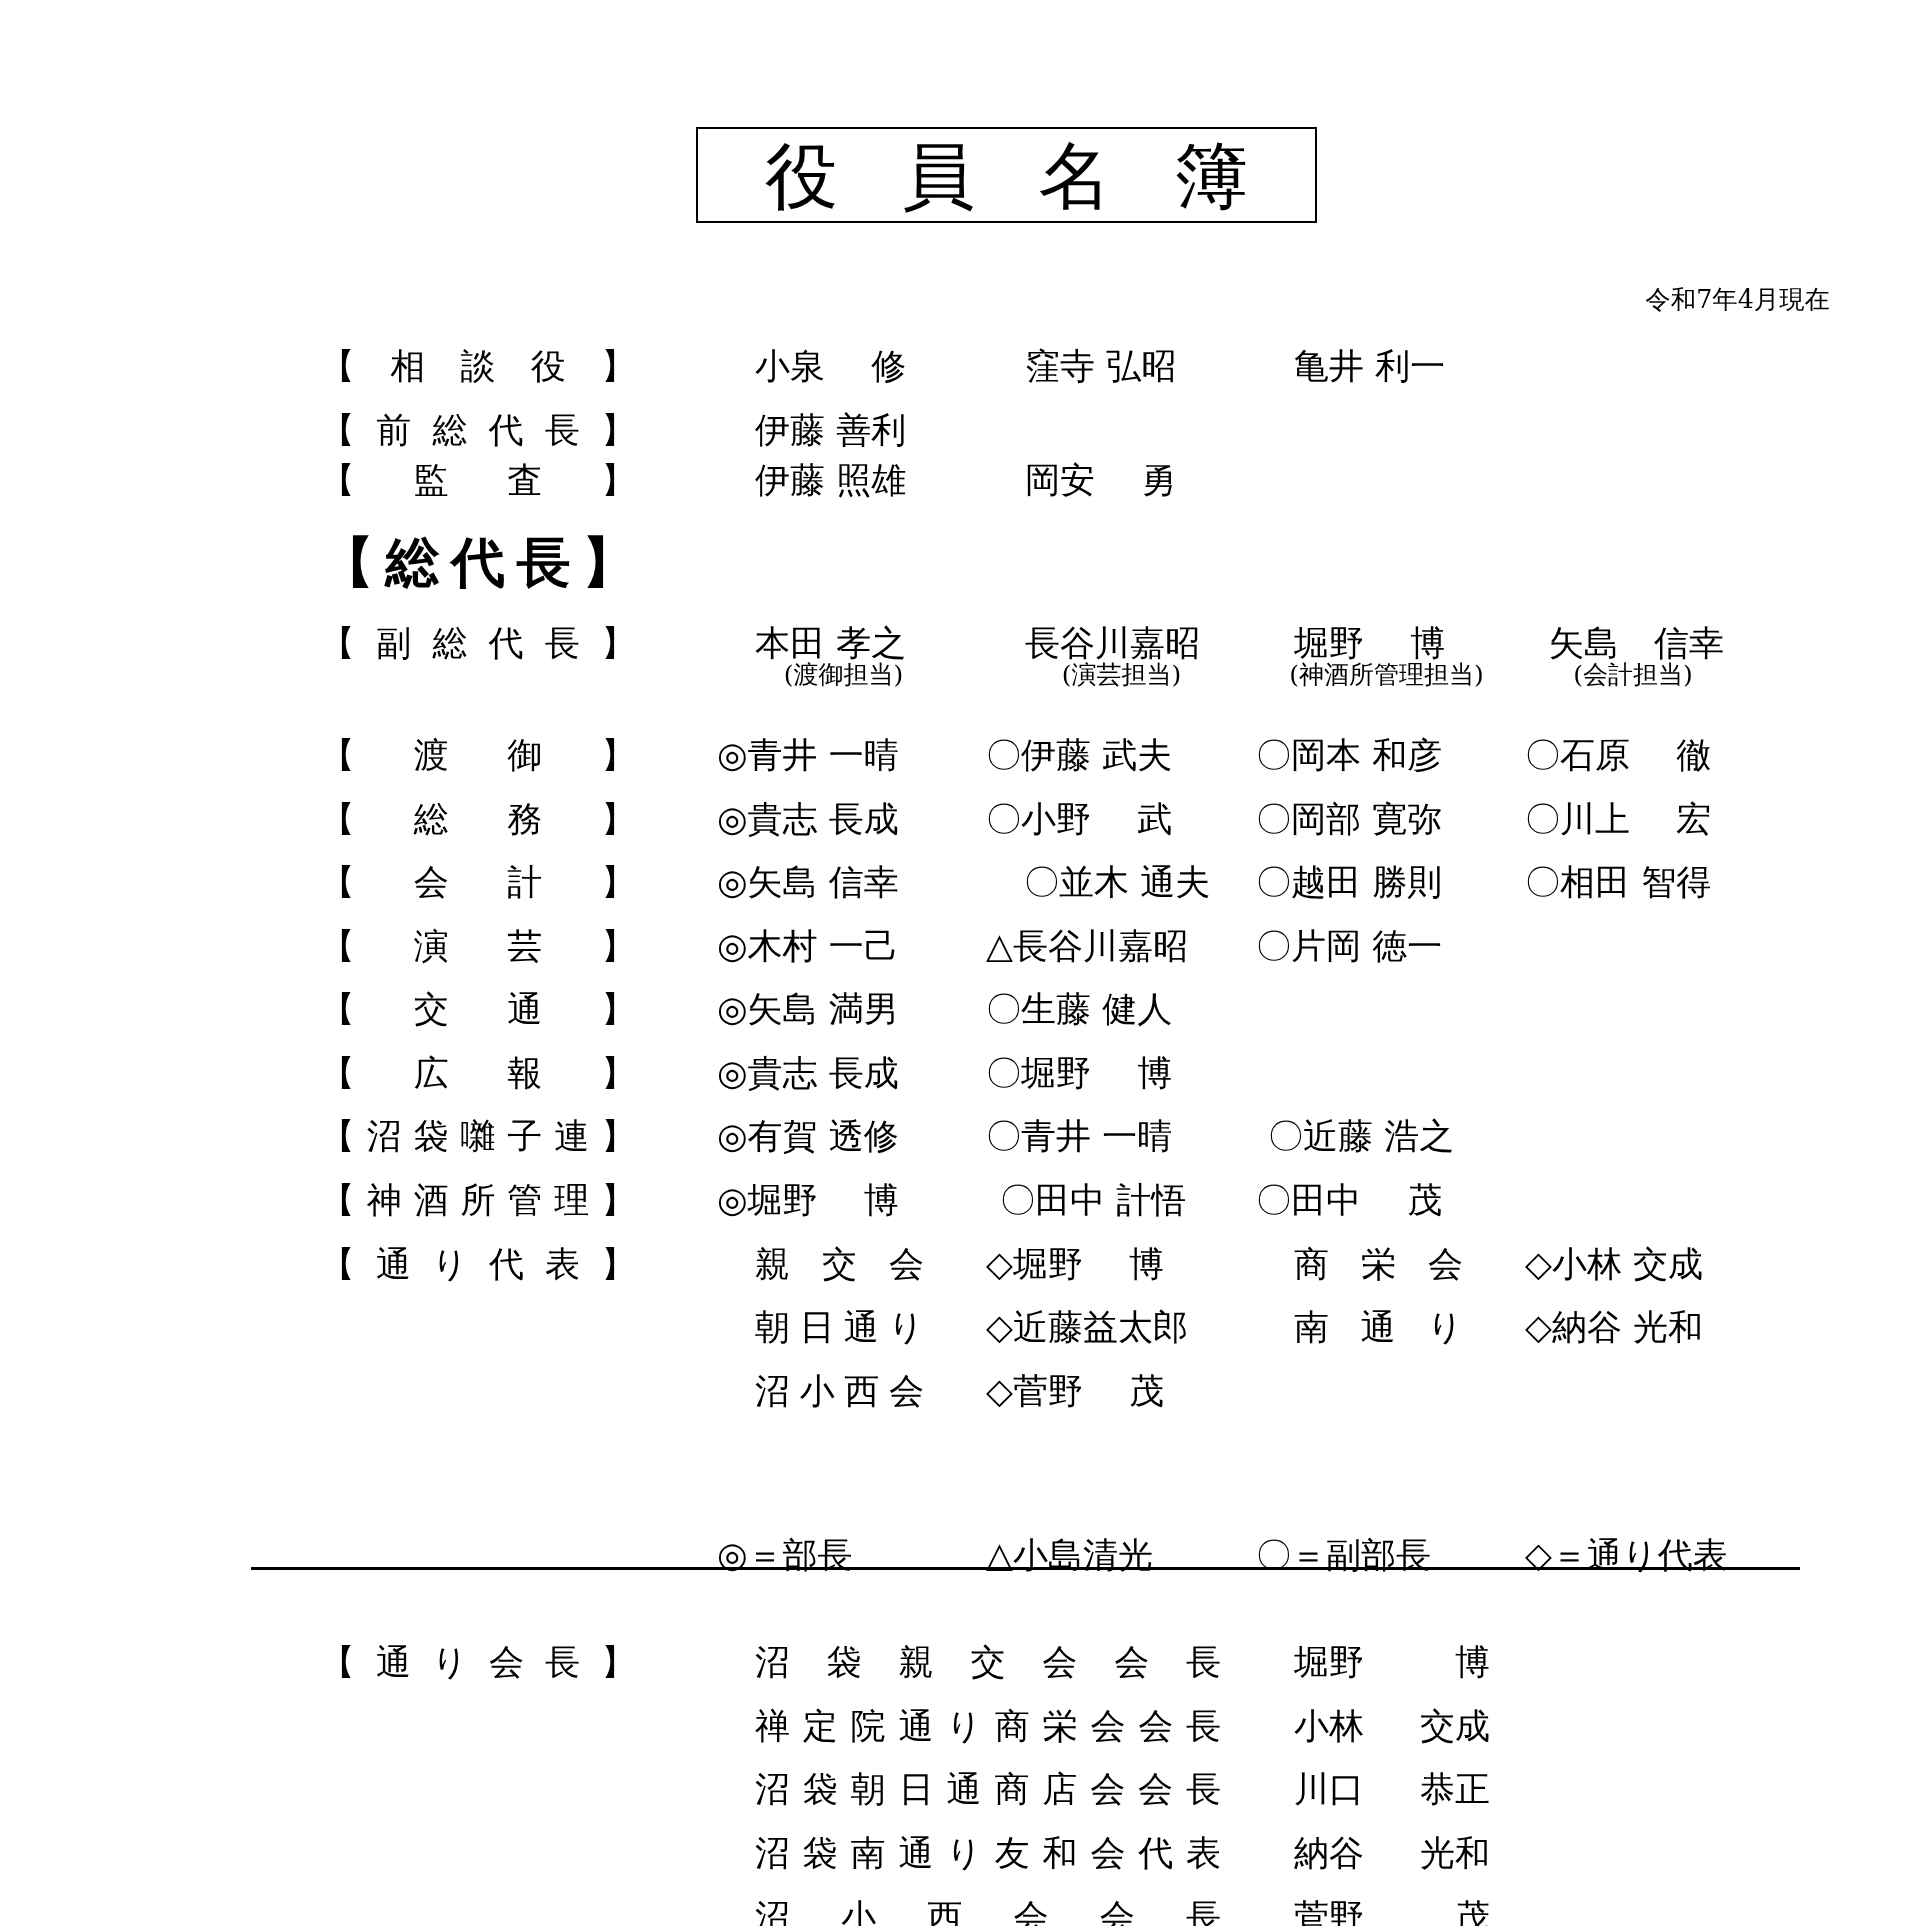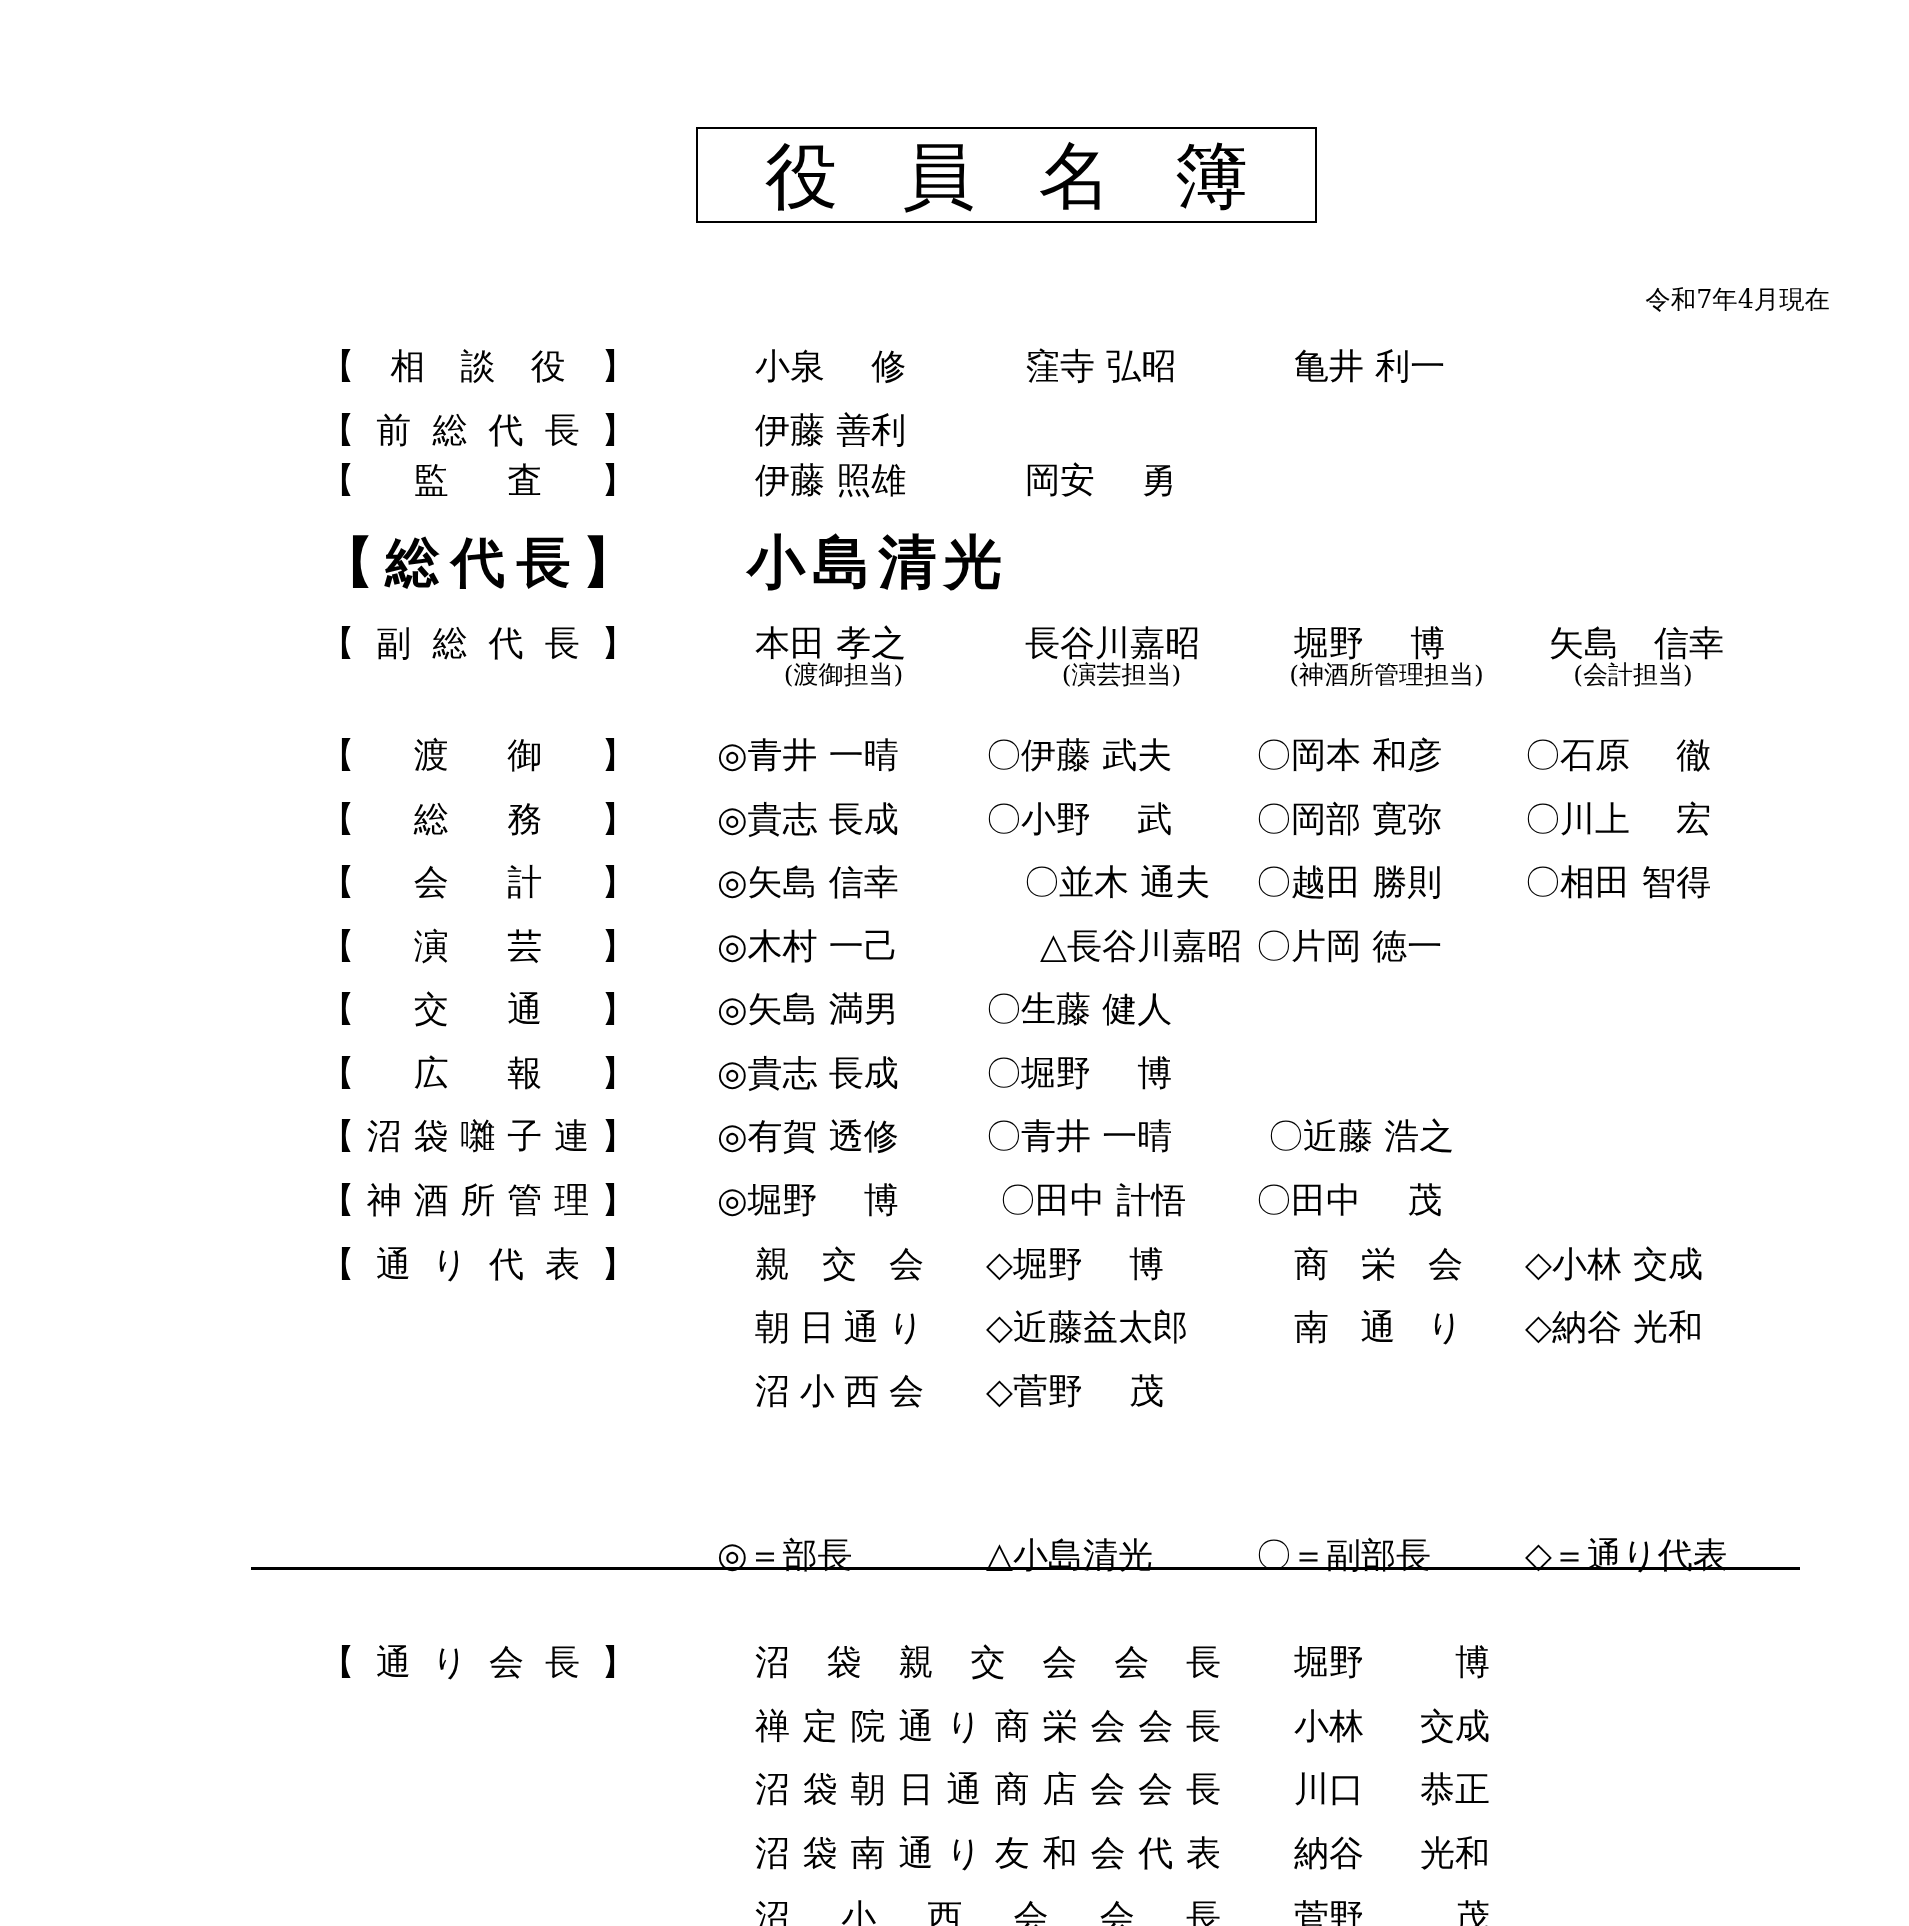--- a/index.html
+++ b/index.html
@@ -71,21 +71,20 @@
 </div>
 
 <div class="row big" style="top:528px; height:69px">
   <div class="lbl" style="width:316px">
     <span>【</span>
       <span>総</span>
       <span>代</span>
       <span>長</span>
       <span>】</span>
   </div>
-  <span class="name" style="left:747px">小島清光</span>
 </div>
 
 <div class="row" style="top:616px">
   <div class="lbl">
     <span>【</span>
       <span>副</span>
       <span>総</span>
       <span>代</span>
       <span>長</span>
       <span>】</span>
@@ -137,21 +136,21 @@
   <span class="name" style="left:1525px">〇相田 智得</span>
 </div>
 <div class="row" style="top:919px">
   <div class="lbl">
       <span>【</span>
       <span>演</span>
       <span>芸</span>
       <span>】</span>
     </div>
   <span class="name" style="left:717px">◎木村 一己</span>
-  <span class="name" style="left:1040px">△長谷川嘉昭</span>
+  <span class="name" style="left:986px">△長谷川嘉昭</span>
   <span class="name" style="left:1256px">〇片岡 徳一</span>
 </div>
 <div class="row" style="top:982px">
   <div class="lbl">
       <span>【</span>
       <span>交</span>
       <span>通</span>
       <span>】</span>
     </div>
   <span class="name" style="left:717px">◎矢島 満男</span>

